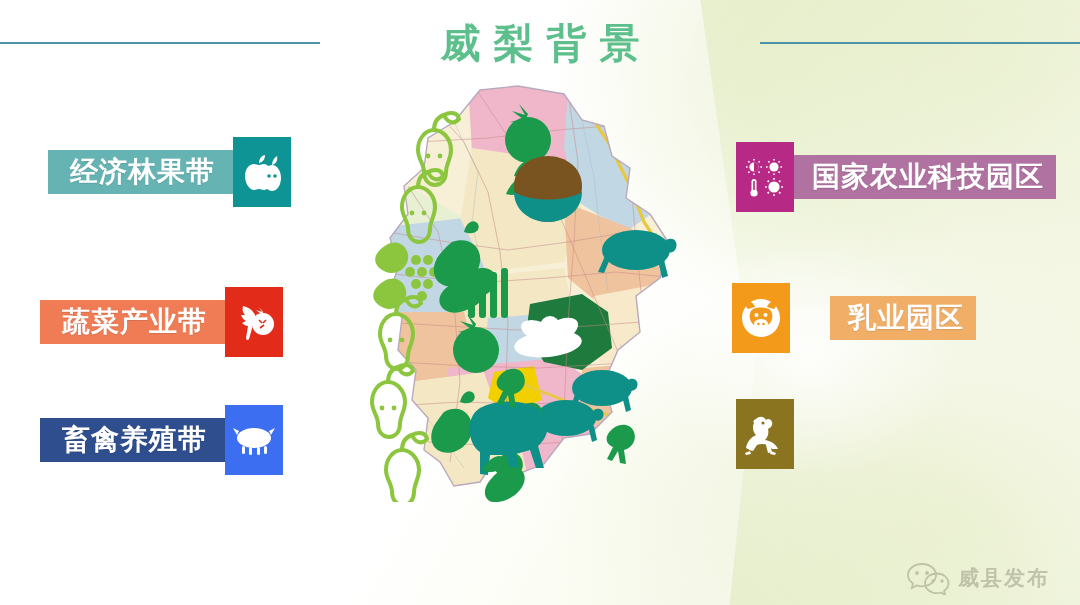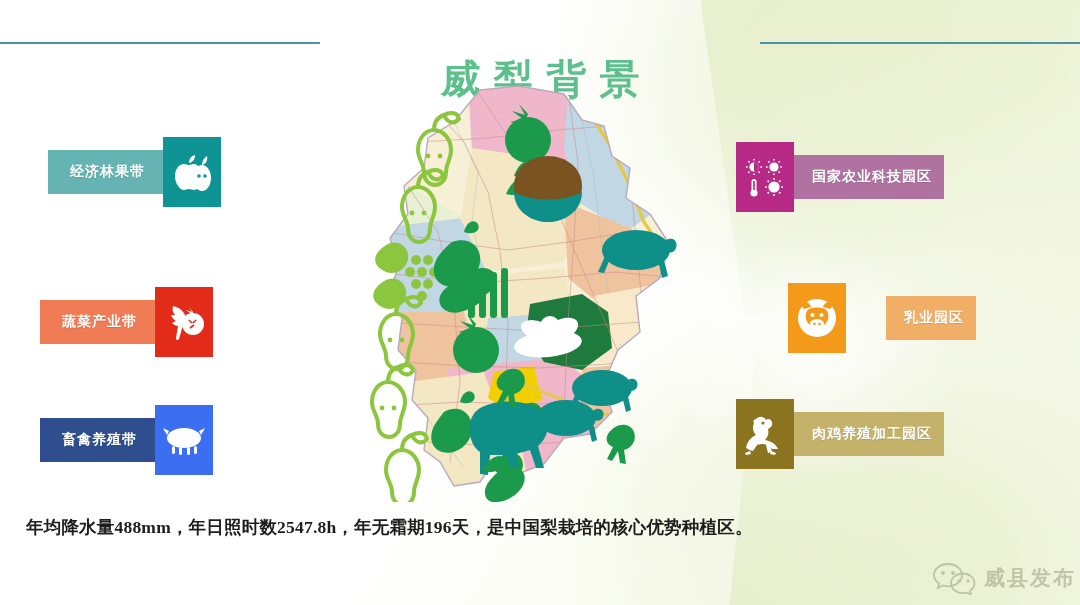--- a/index.html
+++ b/index.html
@@ -38,28 +38,27 @@
   
   .rule { position: absolute; height: 2px; background: #4c93a8; top: 42px; }
   .rule-left  { left: 0px;  width: 320px; }
   .rule-right { left: 760px; width: 320px; }
   #title {
     position: absolute; top: 16px; left: 330px; width: 420px;
     text-align: center;
     font-size: 40px; font-weight: 700; color: #5cbf8c;
     letter-spacing: 13px; text-indent: 13px;
     font-family: "DejaVu Sans", "Liberation Sans", sans-serif;
-    margin-top: 36px;
   }
 
   
   .banner { position: absolute; height: 44px; display: flex; align-items: stretch; }
   .banner .bar {
     display: flex; align-items: center;
-    color: #fff; font-weight: 700; font-size: 14px; letter-spacing: 1px;
+    color: #fff; font-weight: 700; font-size: 28px; letter-spacing: 1px;
     font-family: "DejaVu Sans", "Liberation Sans", sans-serif;
     white-space: nowrap;
     text-shadow: 0 1px 1px rgba(0,0,0,.10);
   }
   .banner .iconbox {
     width: 58px; display: flex; align-items: center; justify-content: center;
     position: relative;
   }
   .banner .tail { position: absolute; width: 0; height: 0; }
 
@@ -79,21 +78,21 @@
   
   #caption {
     position: absolute; left: 26px; top: 512px; width: 950px;
     font-family: "Liberation Serif", "DejaVu Serif", serif;
     font-size: 17.5px; font-weight: 700; color: #1d1d1d; line-height: 30px;
     letter-spacing: .2px;
   }
 
   
   #watermark {
-    position: absolute; right: 4px; bottom: 10px;
+    position: absolute; right: 30px; bottom: 10px;
     display: flex; align-items: center; gap: 8px;
     opacity: .34;
   }
   #watermark .wm-text {
     font-family: "DejaVu Sans", "Liberation Sans", sans-serif;
     font-size: 21px; font-weight: 700; color: #6d6a55; letter-spacing: 2px;
   }
 </style>
 </head>
 <body>
@@ -422,21 +421,21 @@
           <circle cx="11" cy="38" r="3.6"></circle>
         </g>
         <rect x="10.2" y="26" width="1.6" height="9" fill="#b62a86"></rect>
       </svg>
     </div>
     <div class="bar" style="background:#b072a0;">
       <span>国家农业科技园区</span>
     </div>
   </div>
 
-  <div class="banner b-right" style="left:748px; top:296px;gap:40px;">
+  <div class="banner b-right" style="left:692px; top:296px;gap:40px;">
     <svg class="tail" style="position:relative; margin-top:-13px;" width="46" height="70" viewBox="0 0 46 70">
       <polygon points="46,13 0,70 46,70" fill="#f49a1a"></polygon>
     </svg>
     <div class="iconbox" style="background:#f49a1a;">
       <svg class="svgicon" width="42" height="42" viewBox="0 0 42 42">
         <circle cx="21" cy="21" r="19" fill="#ffffff"></circle>
         <g fill="#f49a1a">
           <path d="M8,12 c-3,-3 -3,-6 0,-7 c3,-1 6,2 7,5 z"></path>
           <path d="M34,12 c3,-3 3,-6 0,-7 c-3,-1 -6,2 -7,5 z"></path>
           <path d="M13,12 c4,-2 12,-2 16,0 c3,2 4,6 3,10 c-1,5 -6,8 -11,8 c-5,0 -10,-3 -11,-8 c-1,-4 0,-8 3,-10 z"></path>
@@ -464,27 +463,23 @@
         <g fill="#ffffff">
           <path d="M12,6 c3,-3 8,-3 10,1 c2,-2 5,-1 6,2 c1,3 -1,6 -4,7 c1,4 0,8 -3,11 c6,1 11,4 13,9 l-6,0 c-2,-3 -6,-5 -10,-5 c-5,0 -9,2 -12,6 l-4,-2 c1,-6 5,-11 10,-13 c-3,-3 -4,-8 -2,-12 c-1,-1 -1,-3 2,-4 z"></path>
           <path d="M10,30 l-5,7 l4,1 l4,-6 z"></path>
           <path d="M22,32 l2,8 l4,-1 l-2,-7 z"></path>
           <path d="M6,38 l-5,2 l1,2 l5,-1 z"></path>
           <path d="M27,38 l5,2 l-1,2 l-5,-1 z"></path>
         </g>
         <circle cx="19" cy="10" r="1.6" fill="#8a7420"></circle>
       </svg>
     </div>
-    <div class="bar" style="background:#c4b16a;">
-      <span>肉鸡养殖加工园区</span>
-    </div>
   </div>
 
   <div id="caption">
-    <div>年均降水量488mm，年日照时数2547.8h，年无霜期196天，是中国梨栽培的核心优势种植区。</div>
   </div>
 
   <div id="watermark">
     <svg width="44" height="34" viewBox="0 0 44 34">
       <g fill="none" stroke="#6d6a55" stroke-width="1.8">
         <path d="M16,3 C8,3 2,8 2,14 c0,3.4 2,6.4 5,8.4 l-1.2,4.6 l5,-2.6 c1.9,.6 3.9,.9 5.2,.9 c8,0 14,-5 14,-11.3 C30,8 24,3 16,3 z"></path>
         <path d="M31,12.5 c-7,0 -12,4.4 -12,9.8 c0,5.4 5,9.8 12,9.8 c1.2,0 2.6,-.2 3.8,-.6 l4.4,2.3 l-1.1,-4 c2.6,-1.8 4.4,-4.4 4.4,-7.5 c0,-5.4 -5,-9.8 -11.5,-9.8 z"></path>
       </g>
       <circle cx="11" cy="12" r="1.9" fill="#6d6a55"></circle>
       <circle cx="21" cy="12" r="1.9" fill="#6d6a55"></circle>

